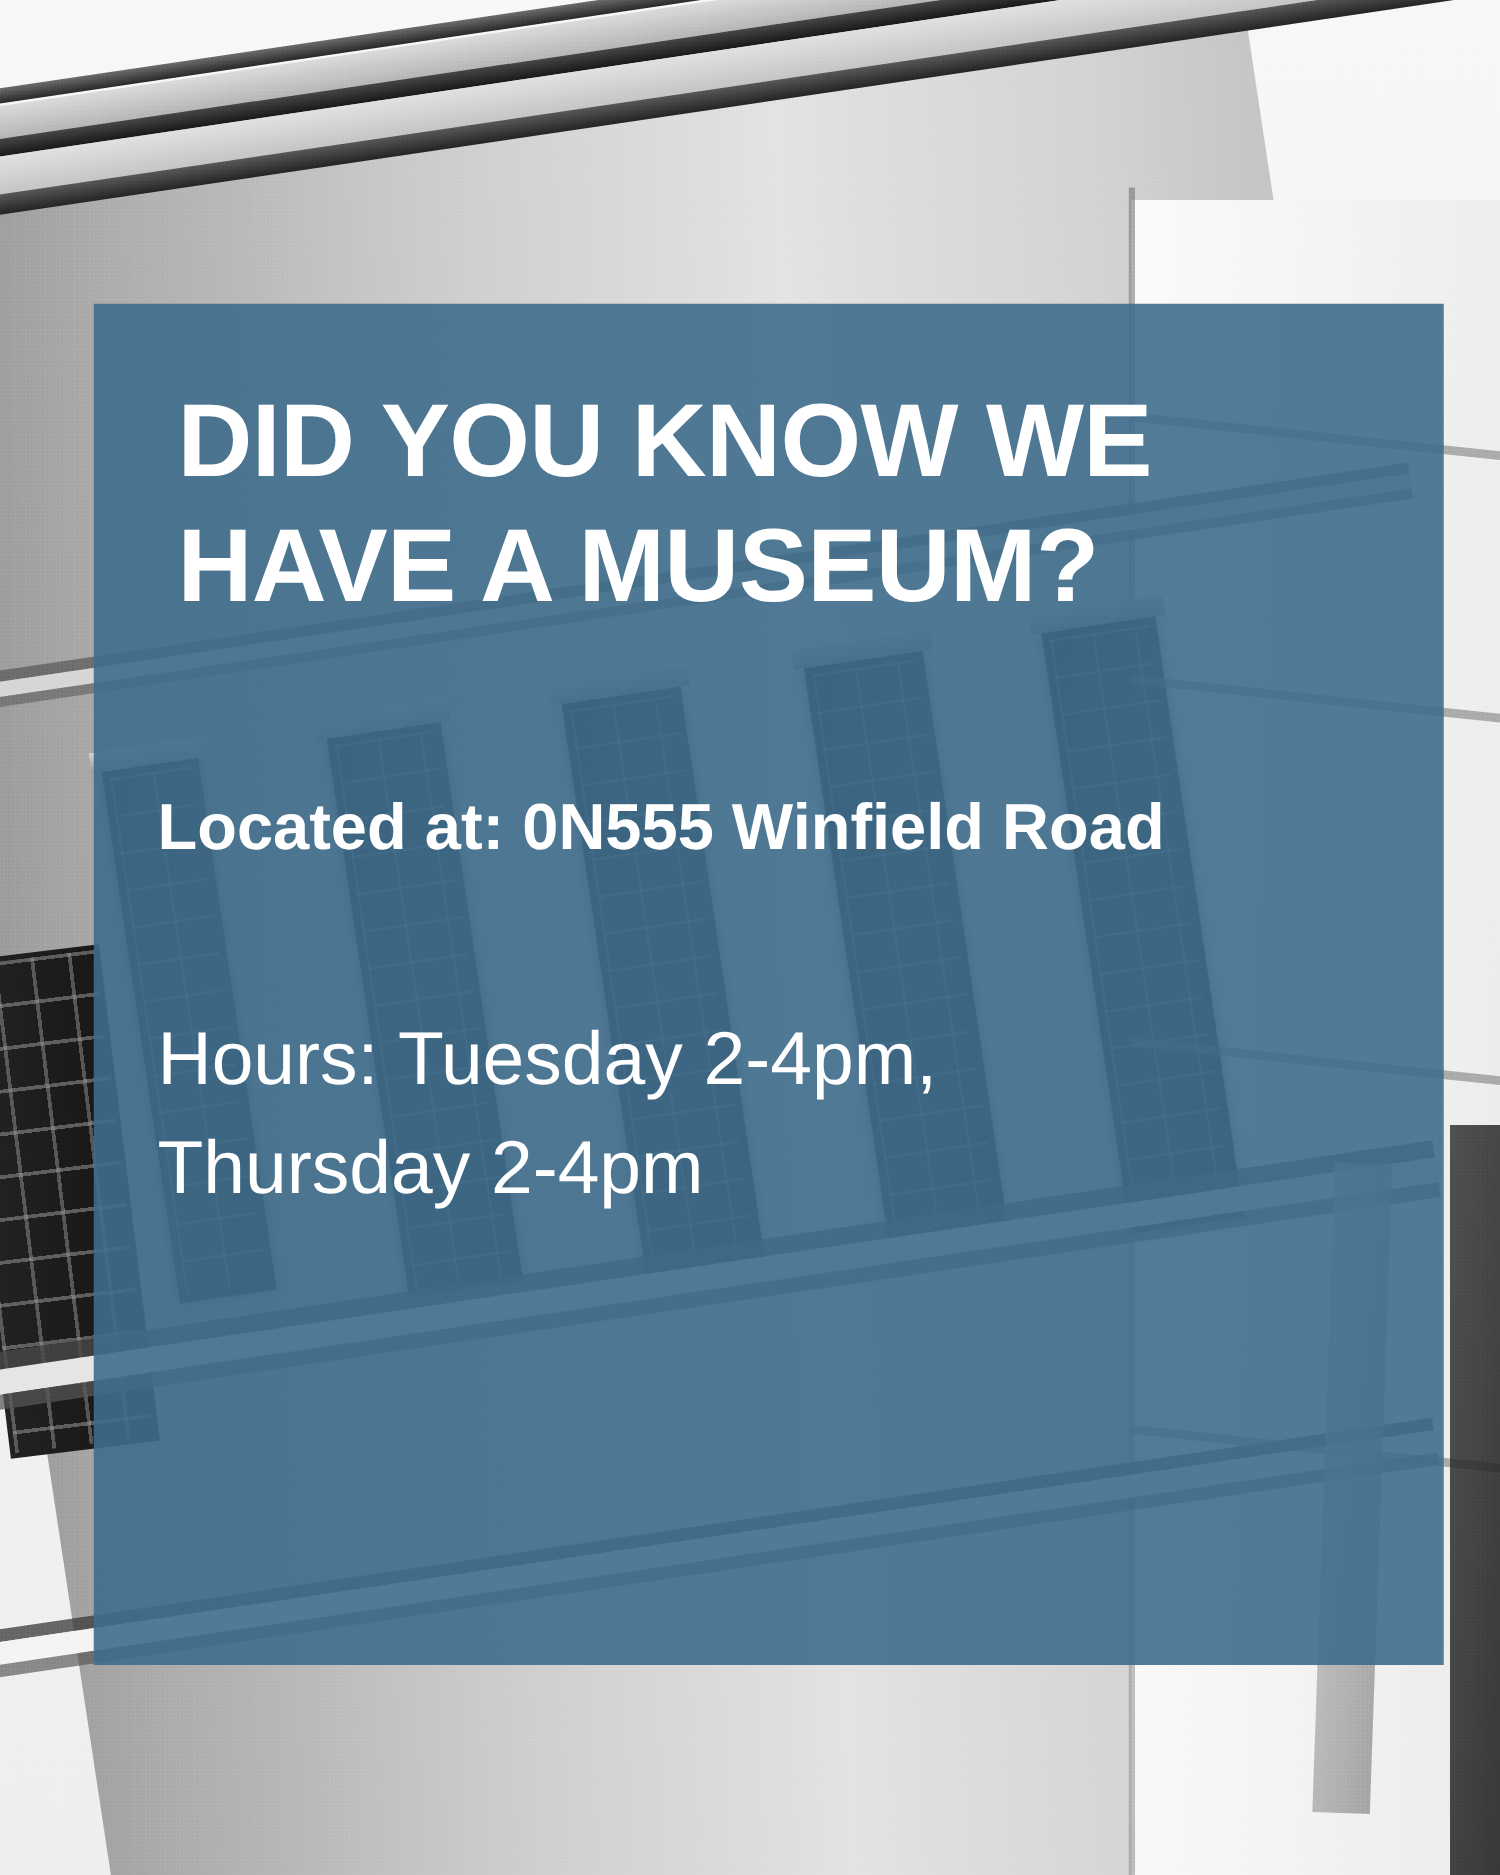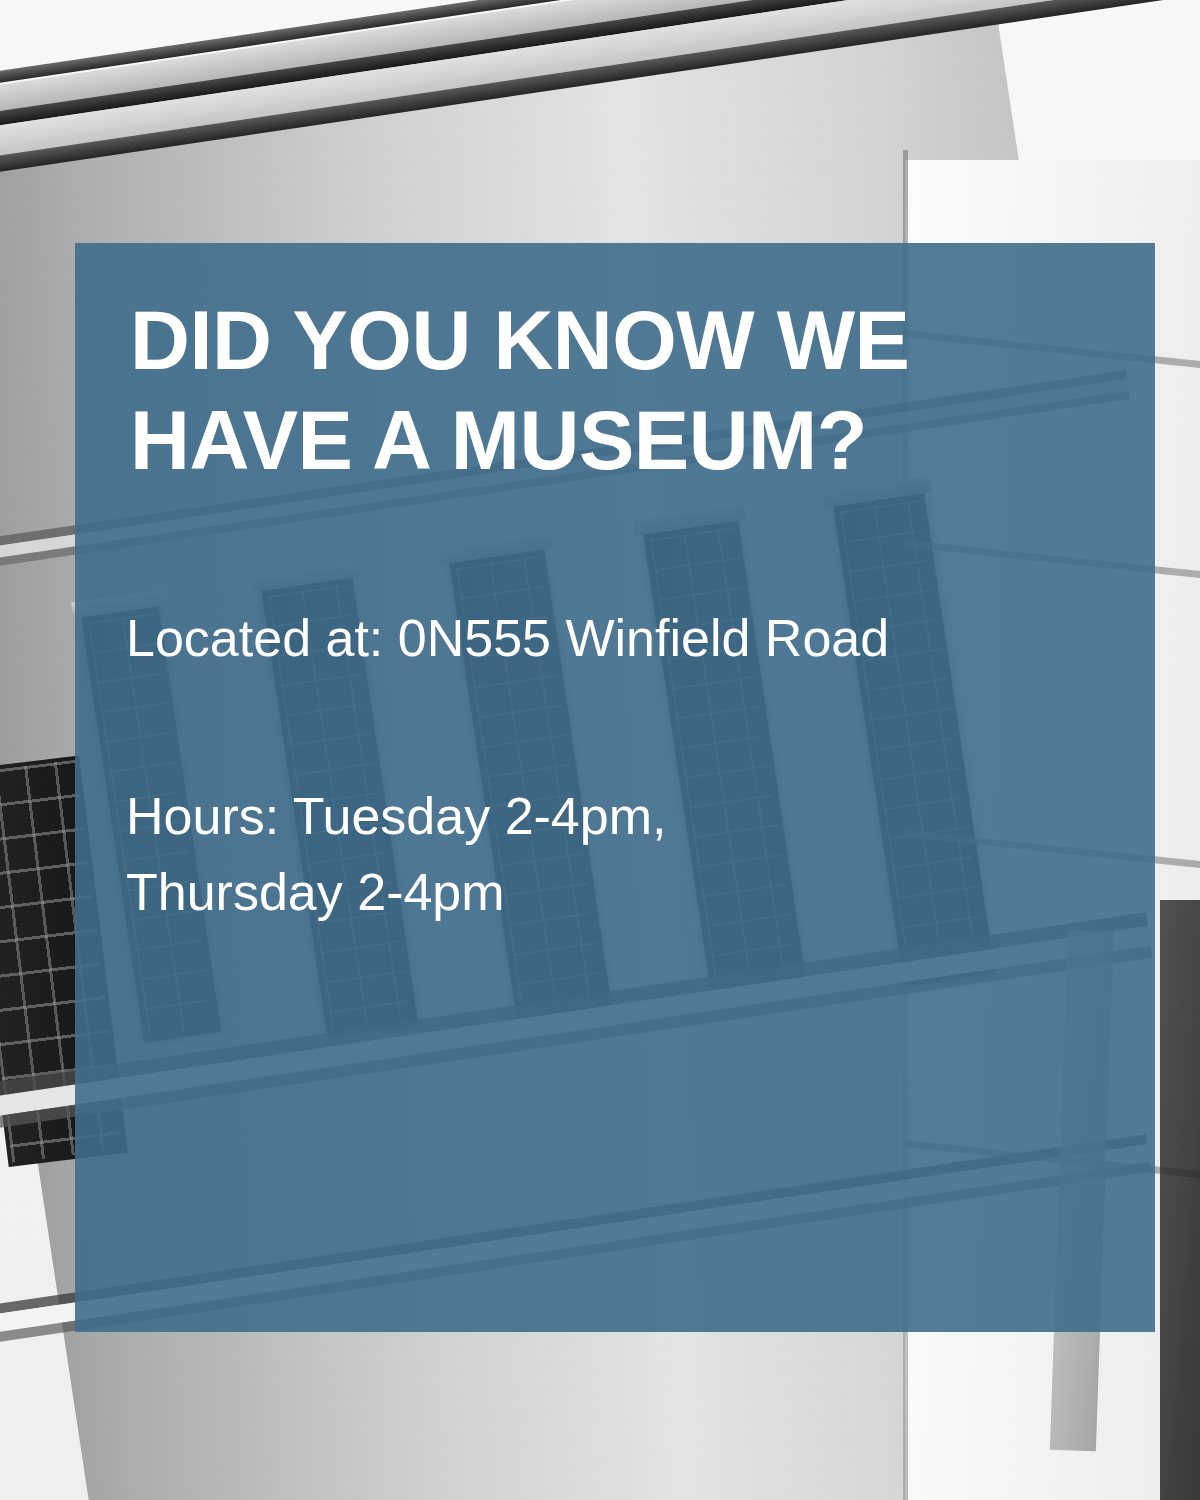--- a/index.html
+++ b/index.html
@@ -177,49 +177,49 @@
     opacity:.90;
   }
 
   
   .content{
     position:absolute;
     left:126px;top:243px;width:1000px;height:1089px;
     color:#ffffff;
   }
   .headline{
-    margin:4px;
+    margin:16px;
     padding-top:44px;
     font-family:"Liberation Sans", sans-serif;
     font-weight:700;
     font-size:83px;
     line-height:1.20;
     letter-spacing:-.5px;
     max-width:980px;
     text-transform:uppercase;
   }
   .sub{
     margin:0;
     padding-top:26px;
     font-size:52px;
     font-weight:400;
     line-height:1.25;
   }
   .addr{
     margin:0;
     padding-top:112px;
     font-size:52px;
-    font-weight:400;
+    font-weight:700;
     line-height:1.25;
     white-space:nowrap;
   }
   .hours{
     margin:0;
     padding-top:108px;
-    font-size:52px;
+    font-size:60px;
     font-weight:400;
     line-height:1.45;
   }
   .hours-line{display:block;}
 </style>
 </head>
 <body>
 
 <div class="poster">
 

